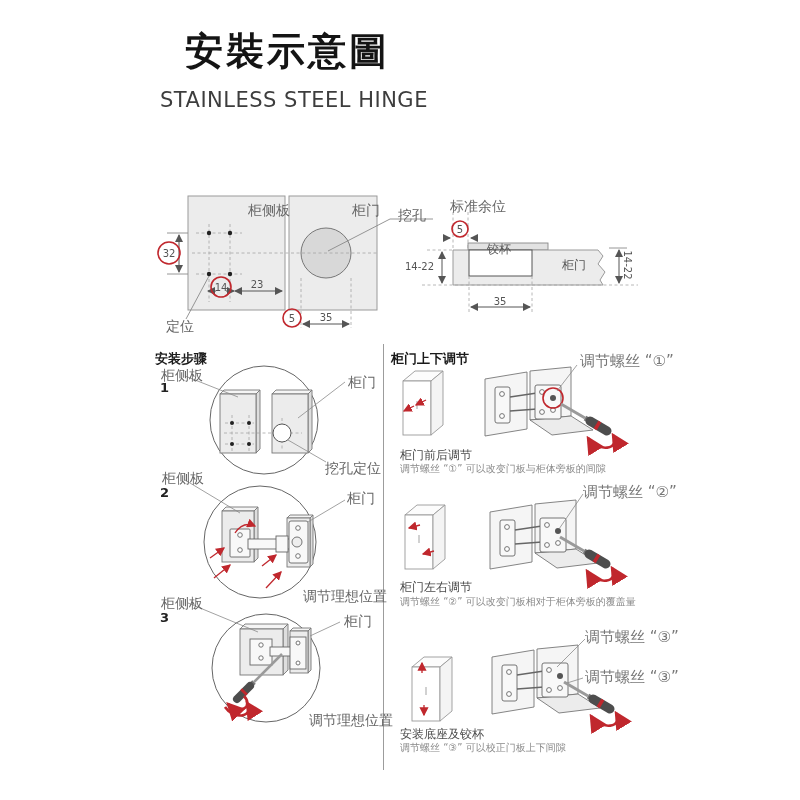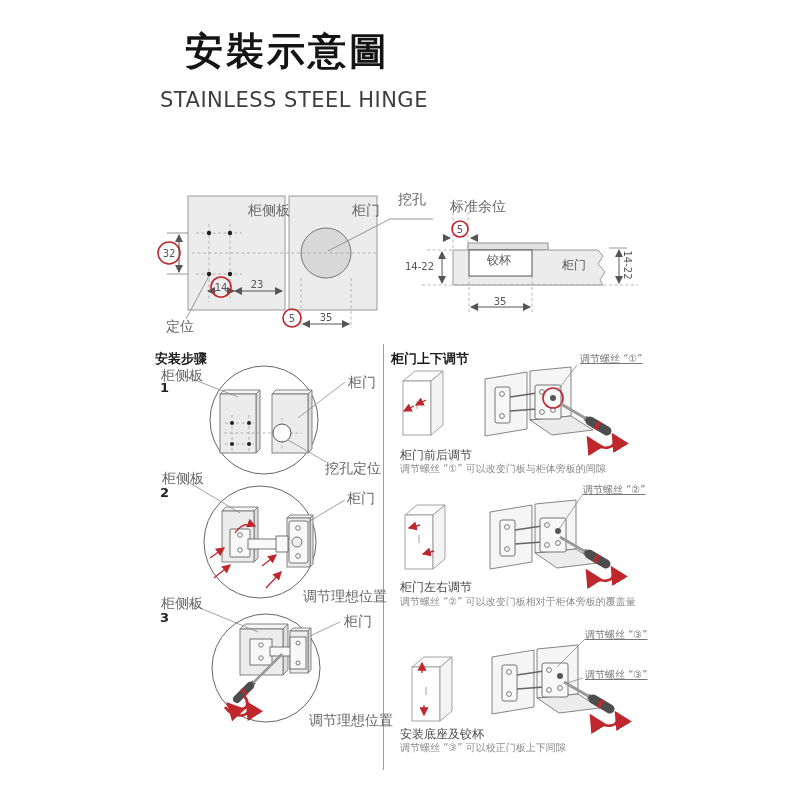--- a/index.html
+++ b/index.html
@@ -8,21 +8,21 @@
   .abs{position:absolute;white-space:nowrap;}
   .title{font-size:38px;font-weight:bold;letter-spacing:3px;color:#141414;}
   .subtitle{font-size:21px;color:#3d3d3d;letter-spacing:0.5px;}
   .sec-h{font-size:13px;font-weight:bold;color:#1a1a1a;}
   .lbl{font-size:14px;color:#666;}
   .lbl12{font-size:12px;color:#555;}
   .dimtxt{font-size:10px;color:#555;}
   .stepnum{font-size:13px;font-weight:bold;color:#222;}
   .caption{font-size:12px;color:#4a4a4a;}
   .desc{font-size:10px;color:#8a8a8a;}
-  .screw{font-size:10px;color:#777;text-decoration:underline;}
+  .screw{font-size:15px;color:#777;}
   .ctr{transform:translate(-50%,-50%);}
   .ctr-rot{transform:translate(-50%,-50%) rotate(90deg);}
   .divider{position:absolute;left:383px;top:344px;width:1px;height:426px;background:#9c9c9c;}
   
   .panel{fill:#ececec;stroke:#9a9a9a;stroke-width:1;}
   .dash{stroke:#a6a6a6;stroke-width:0.8;stroke-dasharray:3,2.5;fill:none;}
   .thin{stroke:#8a8a8a;stroke-width:0.9;}
   .diml{stroke:#555;stroke-width:1;}
   .redc{fill:none;stroke:#c0272d;stroke-width:1.6;}
   .redl{stroke:#c0272d;stroke-width:1.3;fill:none;}
@@ -122,25 +122,25 @@
   </svg>
 
   <div class="abs lbl" style="left:248px;top:202px;">柜侧板</div>
   <div class="abs lbl" style="left:352px;top:202px;">柜门</div>
   <div class="abs dimtxt ctr" style="left:169px;top:253px;">32</div>
   <div class="abs dimtxt ctr" style="left:221px;top:287px;">14</div>
   <div class="abs dimtxt ctr" style="left:257px;top:284px;">23</div>
   <div class="abs lbl" style="left:166px;top:318px;">定位</div>
   <div class="abs dimtxt ctr" style="left:292px;top:318px;">5</div>
   <div class="abs dimtxt ctr" style="left:326px;top:317px;">35</div>
-  <div class="abs lbl" style="left:398px;top:191px;">挖孔</div>
+  <div class="abs lbl" style="left:398px;top:207px;">挖孔</div>
   <div class="abs lbl" style="left:450px;top:198px;">标准余位</div>
   <div class="abs dimtxt ctr" style="left:460px;top:229px;">5</div>
   <div class="abs dimtxt" style="left:405px;top:261px;">14-22</div>
-  <div class="abs lbl12" style="left:487px;top:252px;">铰杯</div>
+  <div class="abs lbl12" style="left:487px;top:241px;">铰杯</div>
   <div class="abs lbl12" style="left:562px;top:257px;">柜门</div>
   <div class="abs dimtxt ctr-rot" style="left:627px;top:265px;">14-22</div>
   <div class="abs dimtxt ctr" style="left:500px;top:301px;">35</div>
 
   <div class="divider"></div>
 
   <svg class="abs" style="left:140px;top:360px;" width="245" height="410" viewBox="0 0 245 410">
     <defs>
       <marker id="ar2r" markerWidth="7" markerHeight="7" refX="6" refY="3.5" orient="auto">
         <path d="M0,0 L7,3.5 L0,7 z" fill="#c0272d"></path>

